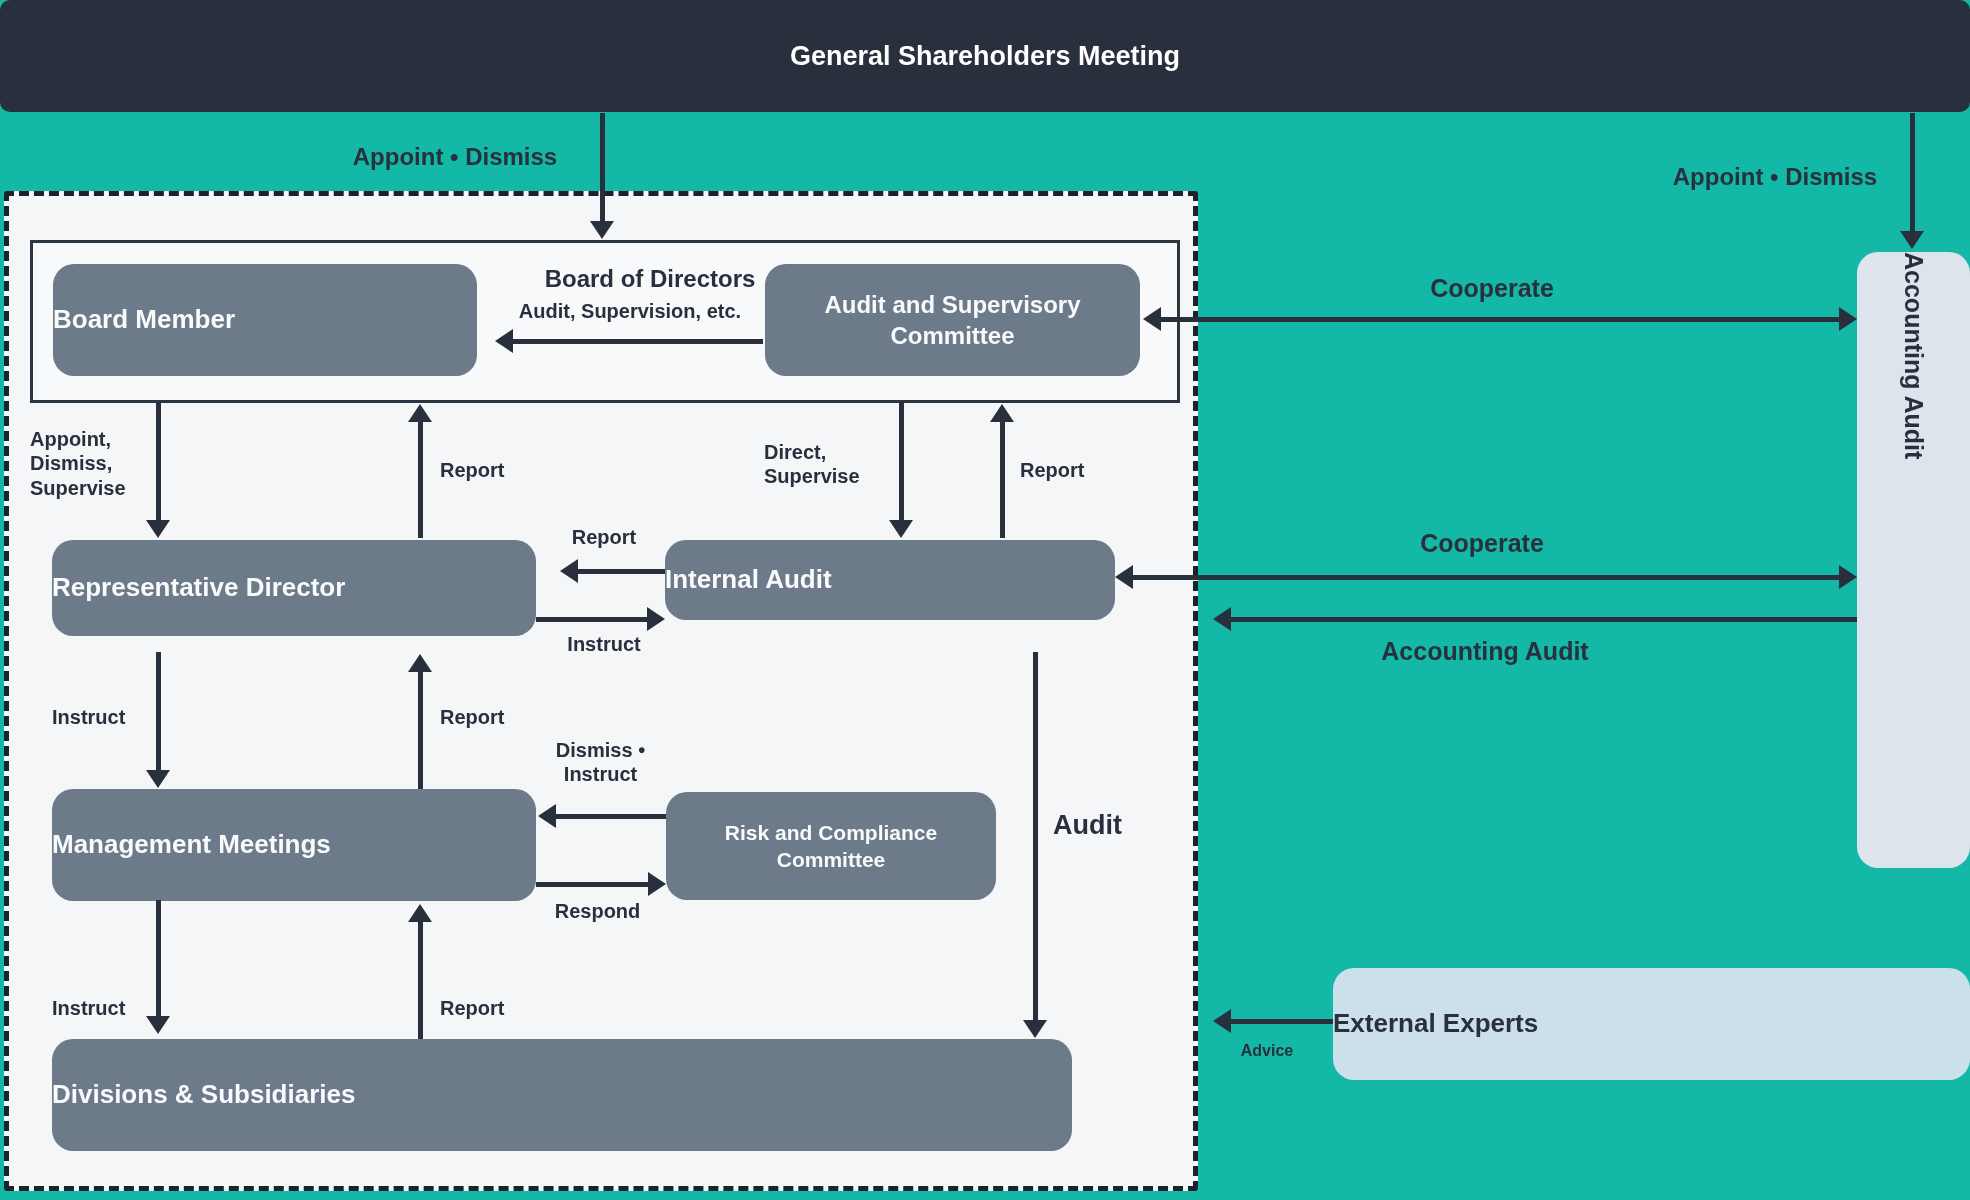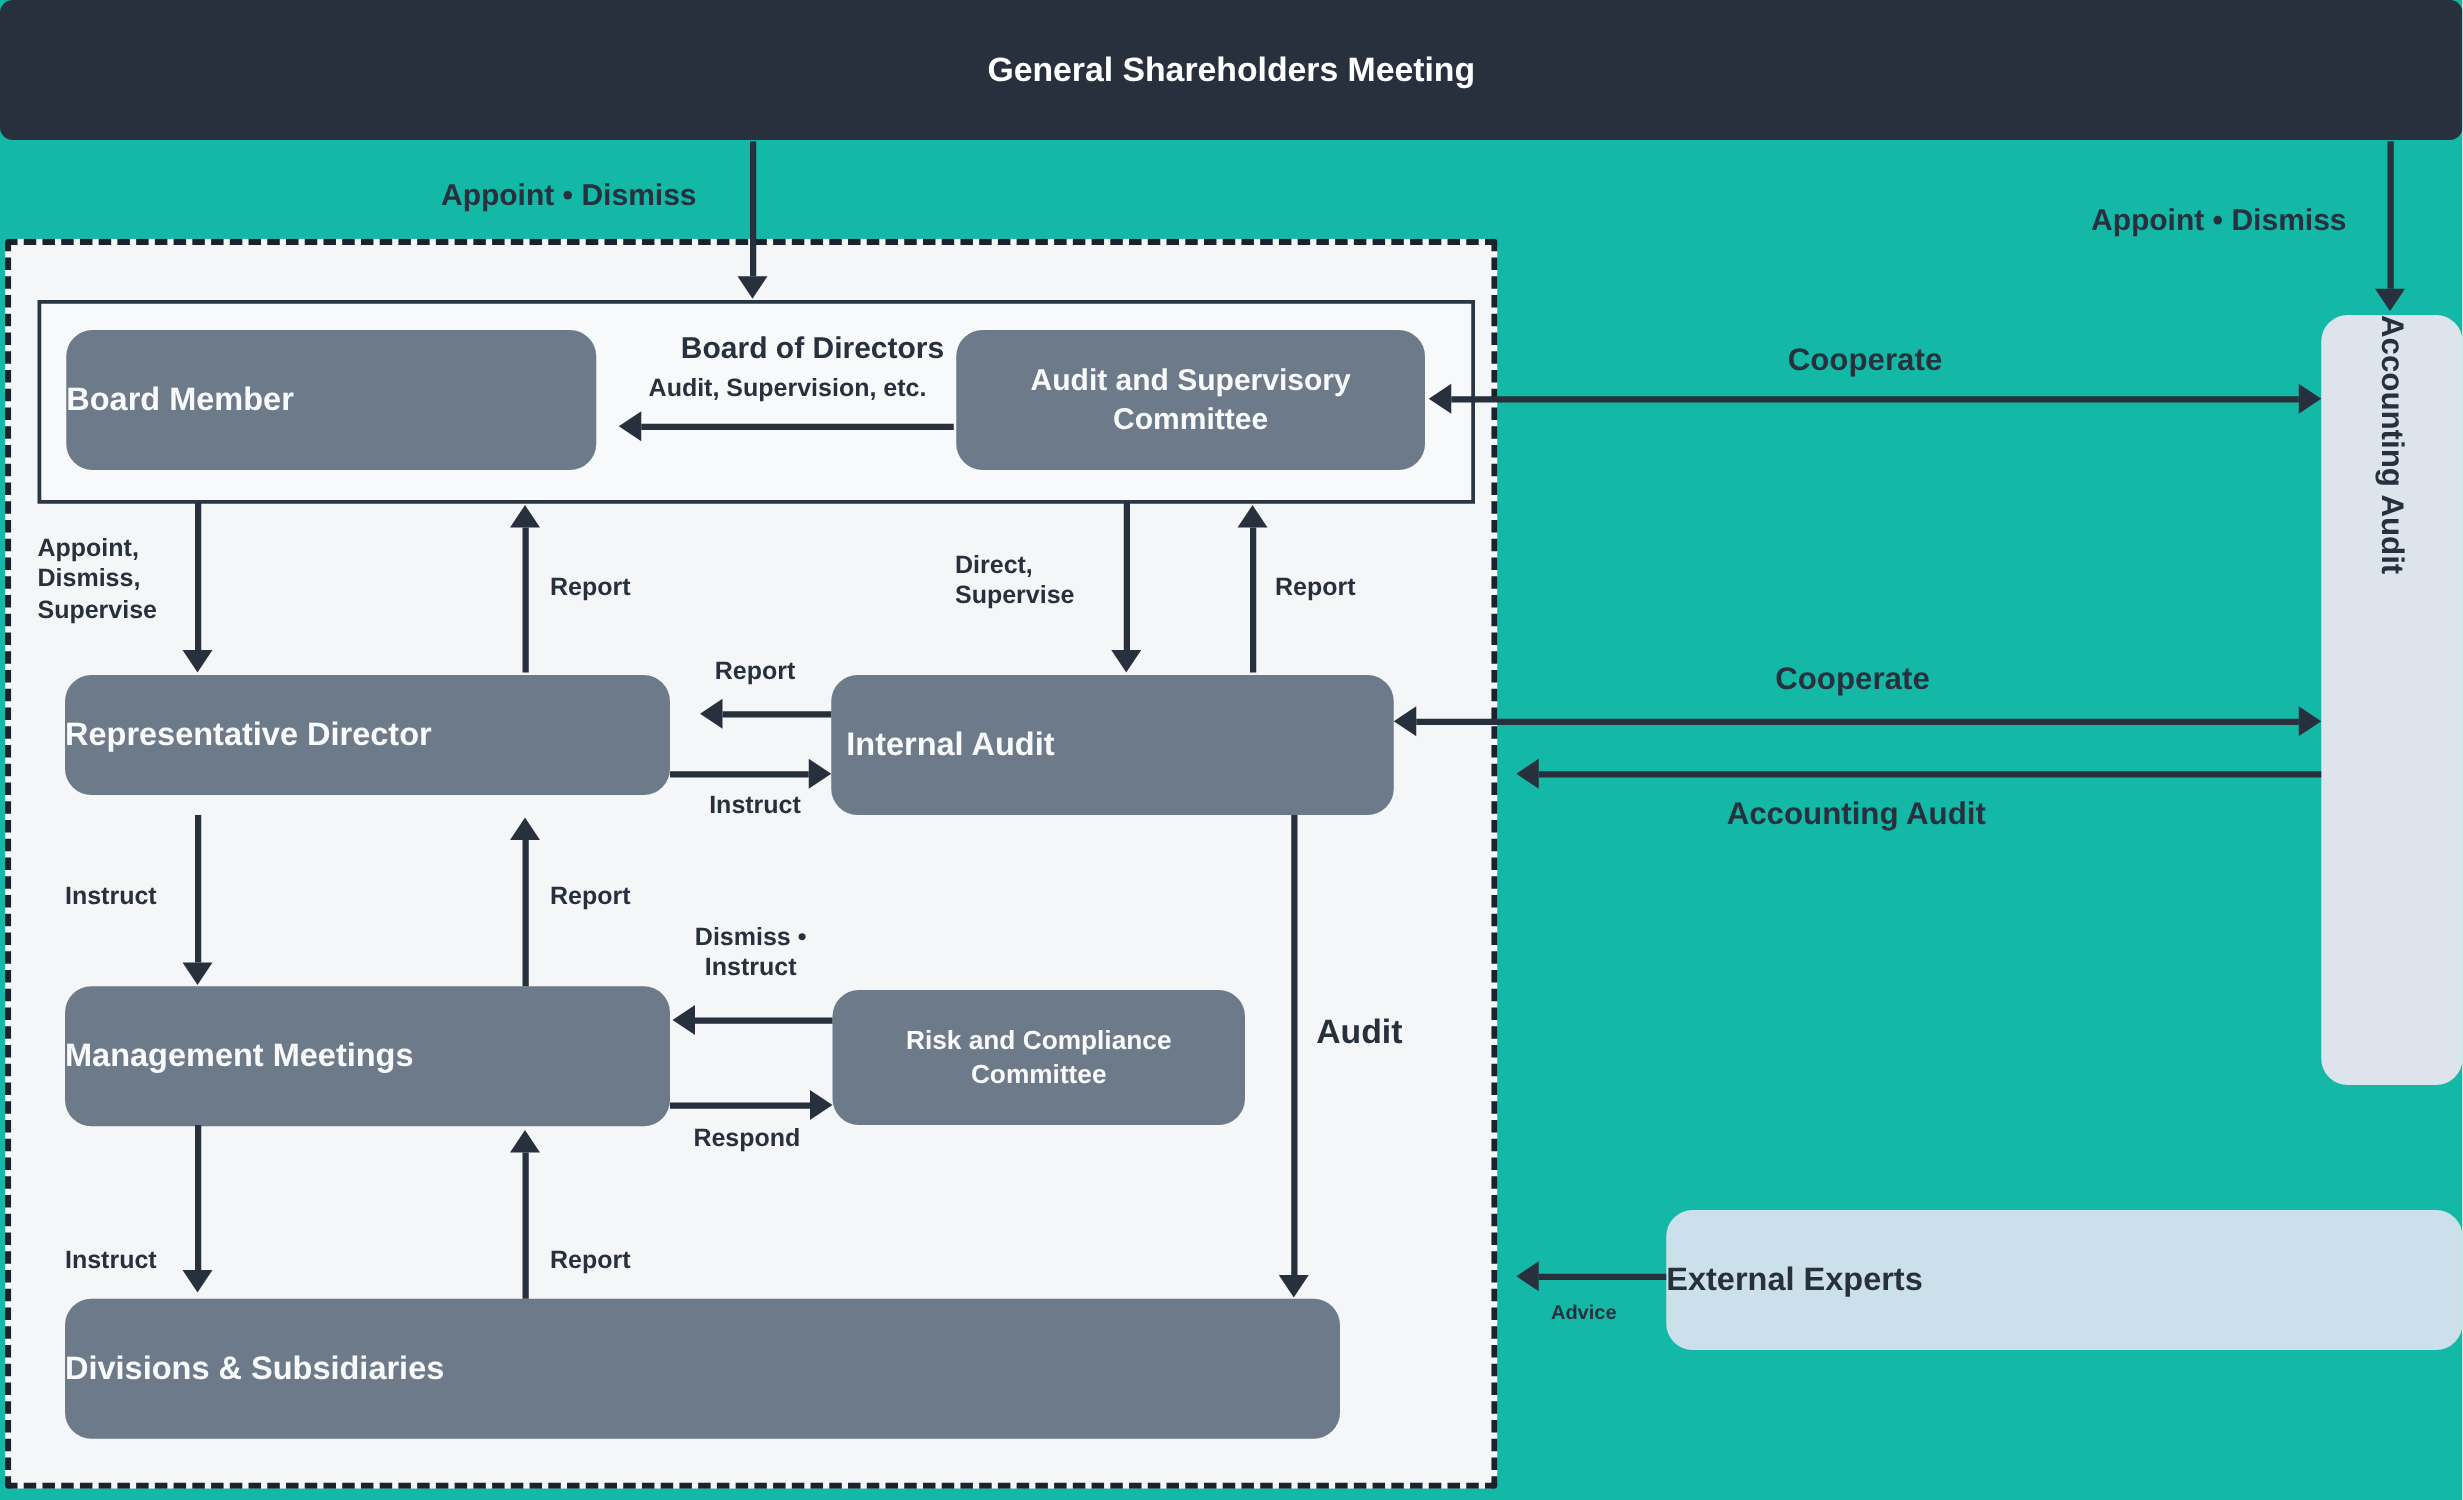--- a/index.html
+++ b/index.html
@@ -57,21 +57,21 @@
   <div class="lbl center" style="left:470px;top:299px;width:320px;">Audit, Supervision, etc.</div>
 
   <div class="node" style="left:765px;top:264px;width:375px;height:112px;font-size:24px;padding:0 36px;">
     <span>Audit and Supervisory Committee</span>
   </div>
 
   <div class="node" style="left:52px;top:540px;width:484px;height:96px;">
     <span>Representative Director</span>
   </div>
 
-  <div class="node" style="left:665px;top:540px;width:450px;height:112px;padding-left:12px;">
+  <div class="node" style="left:665px;top:540px;width:450px;height:80px;">
     <span>Internal Audit</span>
   </div>
 
   <div class="node" style="left:52px;top:789px;width:484px;height:112px;">
     <span>Management Meetings</span>
   </div>
 
   <div class="node" style="left:666px;top:792px;width:330px;height:108px;font-size:21px;padding:0 34px;">
     <span>Risk and Compliance Committee</span>
   </div>

